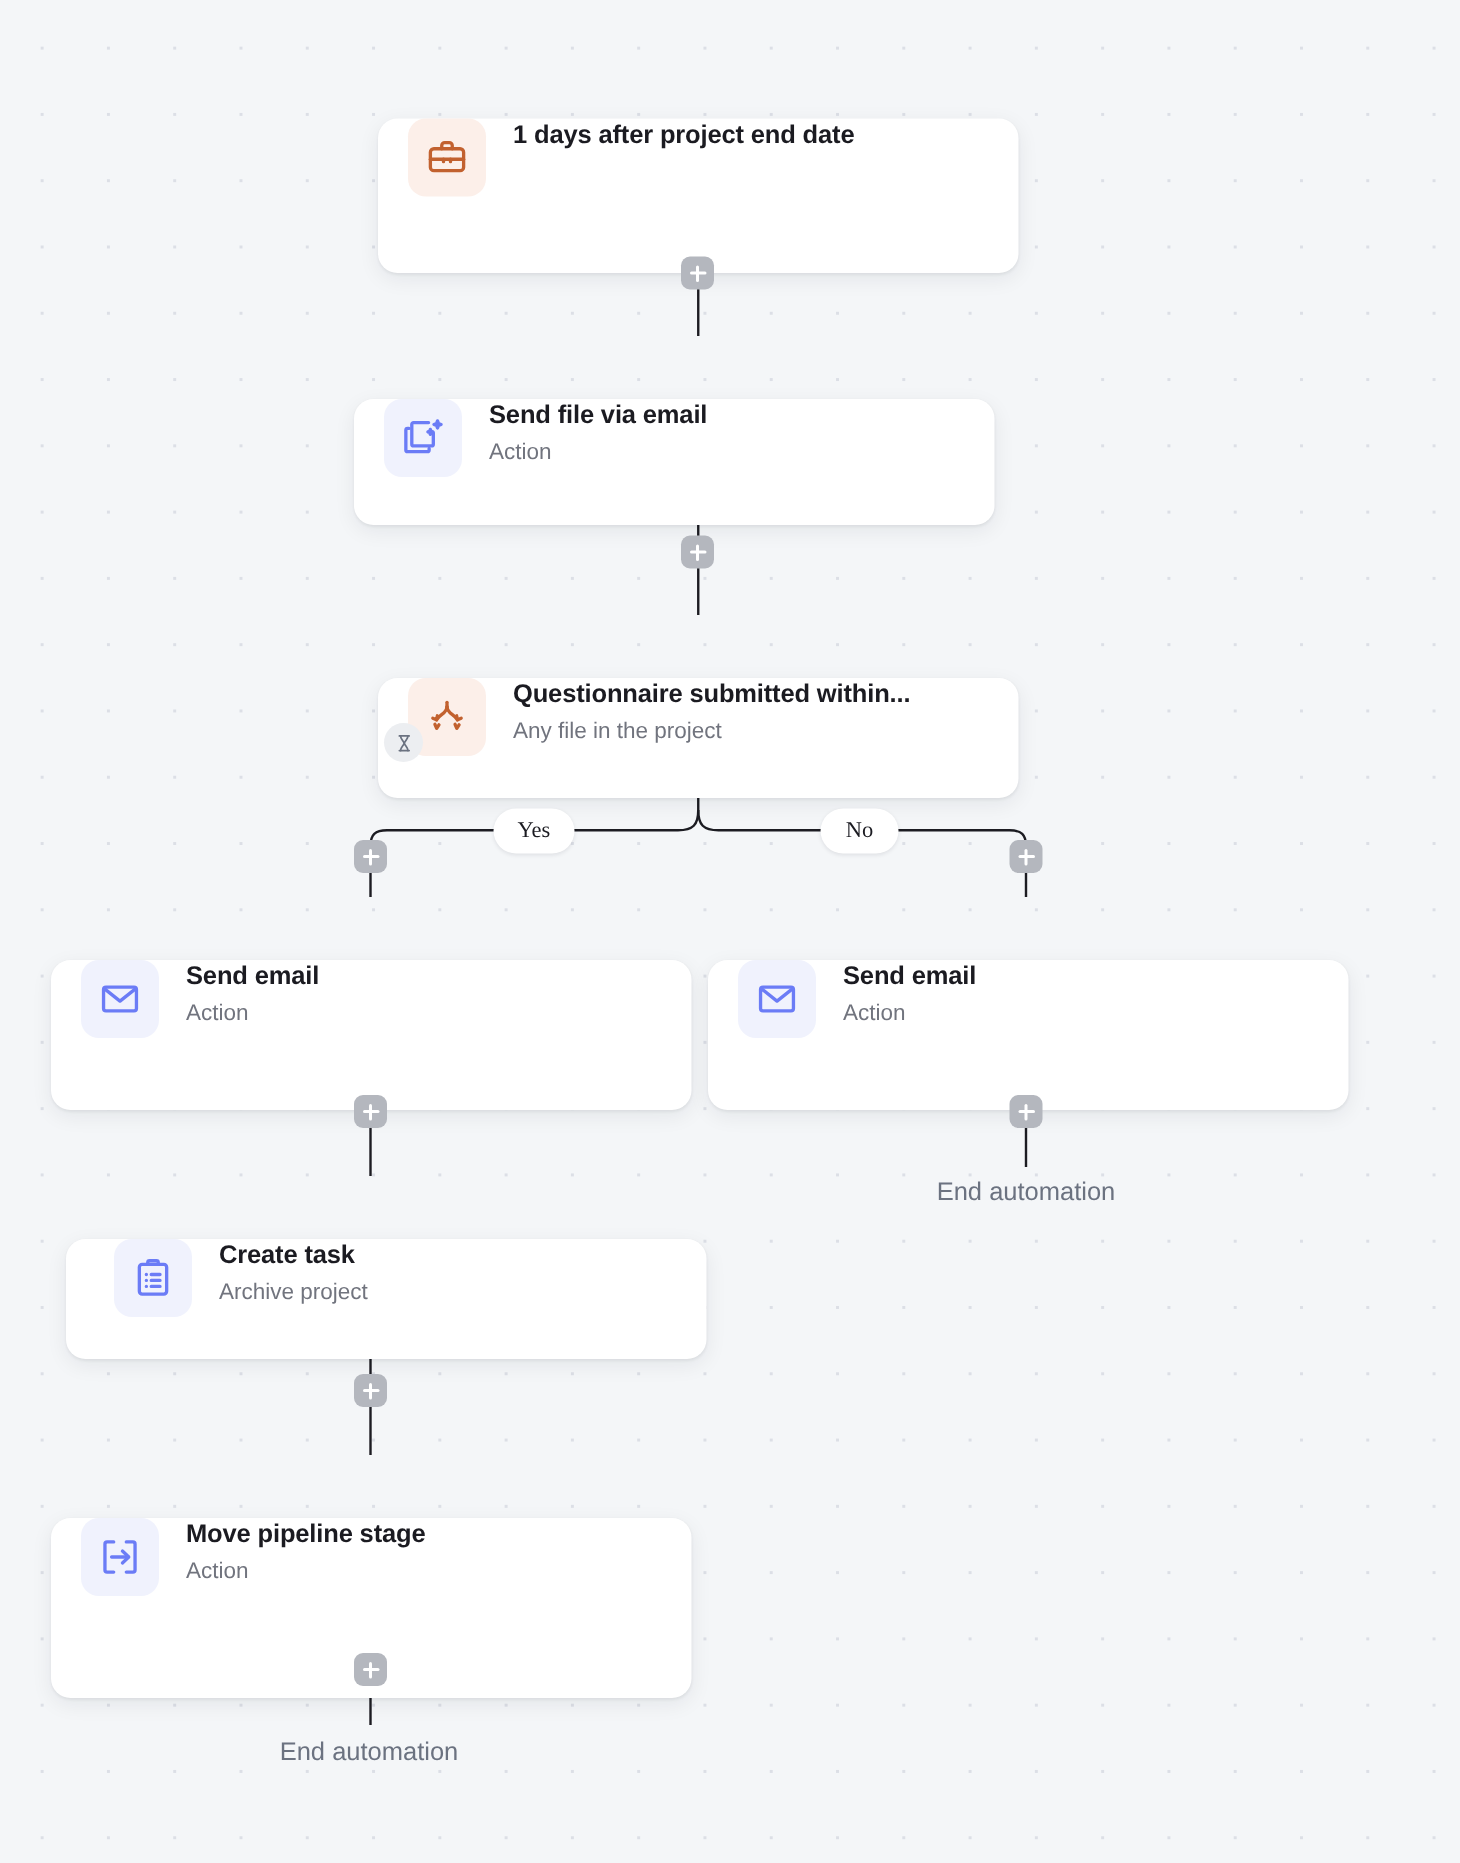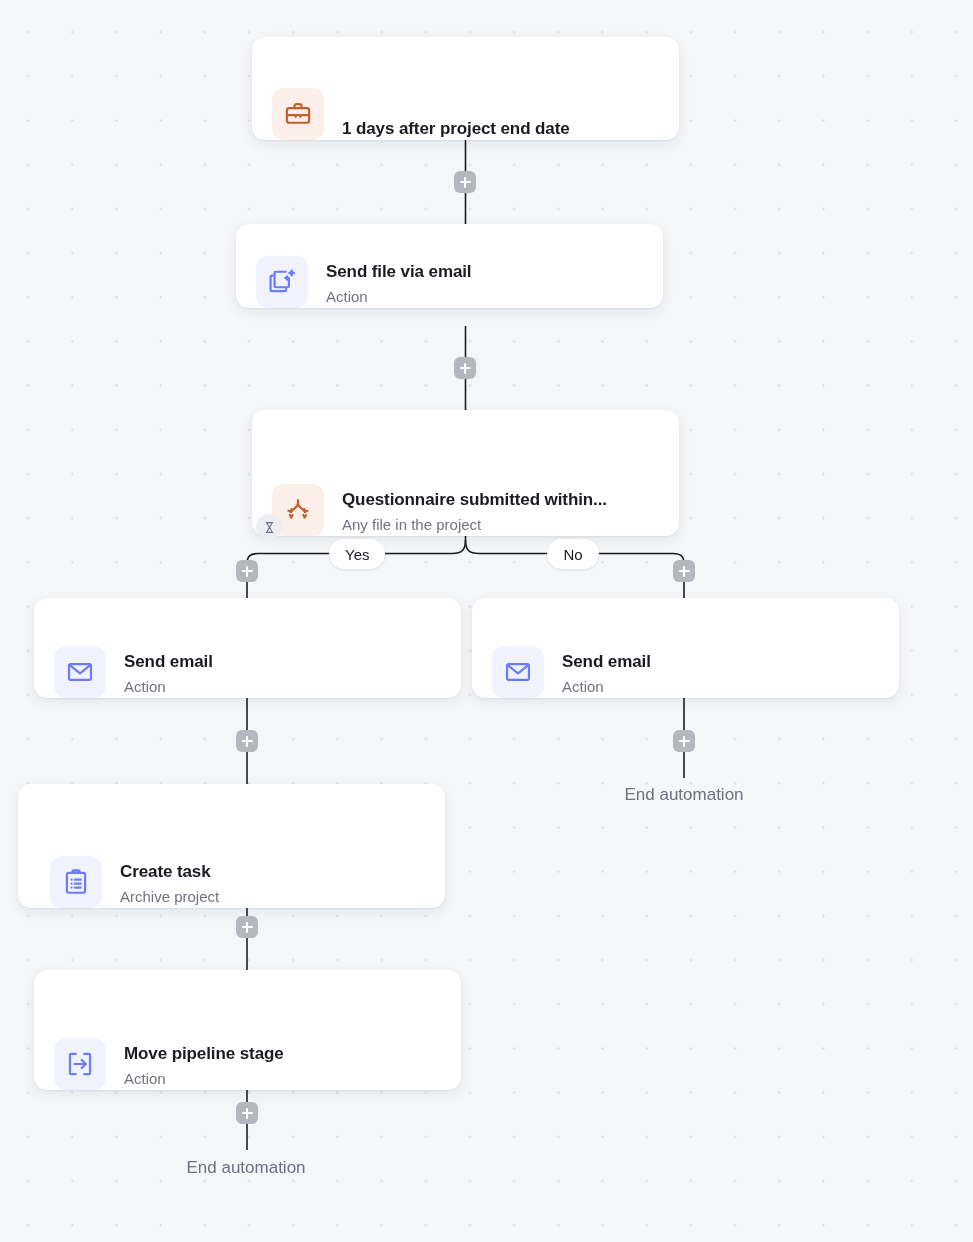--- a/index.html
+++ b/index.html
@@ -40,23 +40,24 @@
     stroke-width: 1.6;
   }
 
   
   .node {
     position: absolute;
     background: #ffffff;
     border-radius: 13px;
     box-shadow: 0 1px 2px rgba(16,24,40,0.06), 0 4px 14px rgba(16,24,40,0.07);
     display: flex;
-    align-items: flex-end;
+    align-items: flex-start;
     box-sizing: border-box;
     padding: 0 20px;
+    margin-top: 42px;
   }
   .node-icon-wrap {
     position: relative;
     flex: 0 0 auto;
     margin-right: 18px;
   }
   .node-icon {
     width: 52px;
     height: 52px;
     border-radius: 12px;
@@ -128,20 +129,21 @@
     padding: 0 16px;
     border-radius: 15px;
     background: #ffffff;
     box-shadow: 0 1px 3px rgba(16,24,40,0.10);
     display: flex;
     align-items: center;
     justify-content: center;
     font-size: 15px;
     color: #1b1b21;
     box-sizing: border-box;
+    font-family: Liberation Serif, serif;
   }
 
   
   .end-label {
     position: absolute;
     font-size: 17px;
     color: #6b7280;
     white-space: nowrap;
     transform: translateX(-50%);
   }
@@ -195,21 +197,21 @@
           <path d="M16.2 7.1l.38 1.02 1.02.38-1.02.38-.38 1.02-.38-1.02-1.02-.38 1.02-.38z"></path>
         </svg>
       </div>
     </div>
     <div class="node-text">
       <div class="node-title">Send file via email</div>
       <div class="node-sub">Action</div>
     </div>
   </div>
 
-  <div class="node" style="left:252px; top:410px; width:427px; height:126px;">
+  <div class="node" style="left:252px; top:410px; width:427px; height:80px;">
     <div class="node-icon-wrap">
       <div class="node-icon peach">
         <svg width="28" height="28" viewBox="0 0 24 24" fill="none" stroke="#c2612f" stroke-width="1.9" stroke-linecap="round" stroke-linejoin="round">
           <path d="M12 3.6L12 6.4"></path>
           <path d="M12 6.2C12 10 8 10.2 6 13.6"></path>
           <path d="M12 6.2C12 10 16 10.2 18 13.6"></path>
           <path d="M6 13.6l-2.1-.9M6 13.6l.5-2.3"></path>
           <path d="M18 13.6l2.1-.9M18 13.6l-.5-2.3"></path>
           <path d="M5.1 16.2l1 2.3 1.3-2"></path>
           <path d="M16.6 16.2l1 2.3 1.3-2"></path>
@@ -252,21 +254,21 @@
           <path d="M3.2 6.2l8.8 7 8.8-7"></path>
         </svg>
       </div>
     </div>
     <div class="node-text">
       <div class="node-title">Send email</div>
       <div class="node-sub">Action</div>
     </div>
   </div>
 
-  <div class="node" style="left:18px; top:784px; width:427px; height:124px;padding-left:32px;">
+  <div class="node" style="left:44px; top:784px; width:427px; height:80px;padding-left:32px;">
     <div class="node-icon-wrap">
       <div class="node-icon blue">
         <svg width="28" height="28" viewBox="0 0 24 24" fill="none" stroke="#6b7cf6" stroke-width="1.9" stroke-linecap="round" stroke-linejoin="round">
           <rect x="4.2" y="4.2" width="15.6" height="17" rx="1.6"></rect>
           <path d="M9 4.2V3.1A1 1 0 0 1 10 2.1h4a1 1 0 0 1 1 1v1.1z"></path>
           <path d="M8.2 10h.02M8.2 13.4h.02M8.2 16.8h.02"></path>
           <path d="M11 10h5M11 13.4h5M11 16.8h5"></path>
         </svg>
       </div>
     </div>

